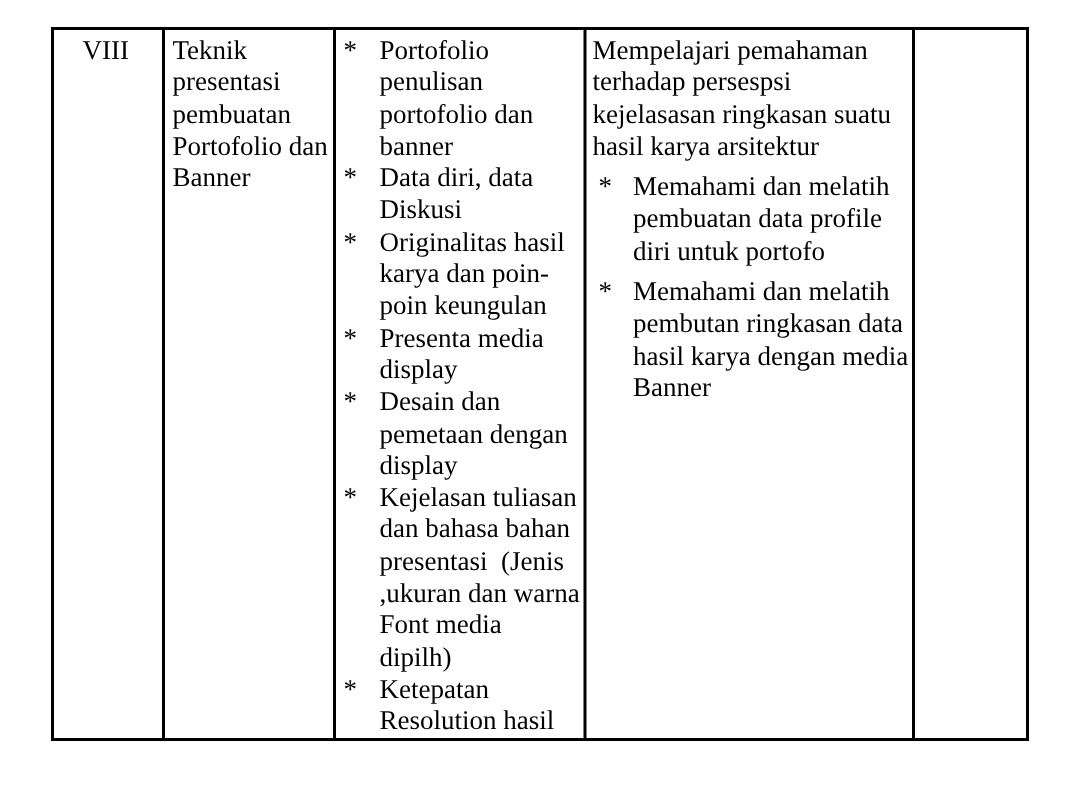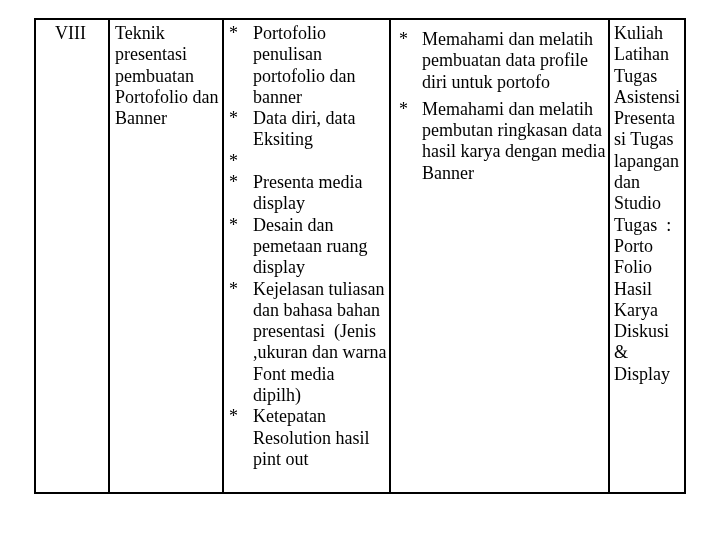--- a/index.html
+++ b/index.html
@@ -81,82 +81,70 @@
       <div class="bullet">
         <span class="marker">*</span>
         <span class="ml btext">Portofolio
 penulisan
 portofolio dan
 banner</span>
       </div>
       <div class="bullet">
         <span class="marker">*</span>
         <span class="ml btext">Data diri, data
-Eksiting</span>
+Diskusi</span>
       </div>
       <div class="bullet">
         <span class="marker">*</span>
+        <span class="ml btext">Originalitas hasil
+karya dan poin-
+poin keungulan</span>
       </div>
       <div class="bullet">
         <span class="marker">*</span>
         <span class="ml btext">Presenta media
 display</span>
       </div>
       <div class="bullet">
         <span class="marker">*</span>
         <span class="ml btext">Desain dan
-pemetaan ruang
+pemetaan dengan
 display</span>
       </div>
       <div class="bullet">
         <span class="marker">*</span>
         <span class="ml btext">Kejelasan tuliasan
 dan bahasa bahan
 presentasi  (Jenis
 ,ukuran dan warna
 Font media  dipilh)</span>
       </div>
       <div class="bullet">
         <span class="marker">*</span>
         <span class="ml btext">Ketepatan
 Resolution hasil
 pint out</span>
       </div>
     </div>
 
     <div class="col col4">
+      <div class="ml">Mempelajari pemahaman
+terhadap persespsi
+kejelasasan ringkasan suatu
+hasil karya arsitektur</div>
       <div class="bullet">
         <span class="marker">*</span>
         <span class="ml btext">Memahami dan melatih
 pembuatan data profile
 diri untuk portofo</span>
       </div>
       <div class="bullet">
         <span class="marker">*</span>
         <span class="ml btext">Memahami dan melatih
 pembutan ringkasan data
 hasil karya dengan media
 Banner</span>
       </div>
     </div>
 
-    <div class="col col5">
-      <div class="ml">Kuliah
-Latihan
-Tugas
-Asistensi
-Presenta
-si Tugas
-lapangan
-dan
-Studio
-Tugas  :
-Porto
-Folio
-Hasil
-Karya
-Diskusi
-&amp;
-Display</div>
-    </div>
 
   </div>
 </div>
 
 </body></html>

